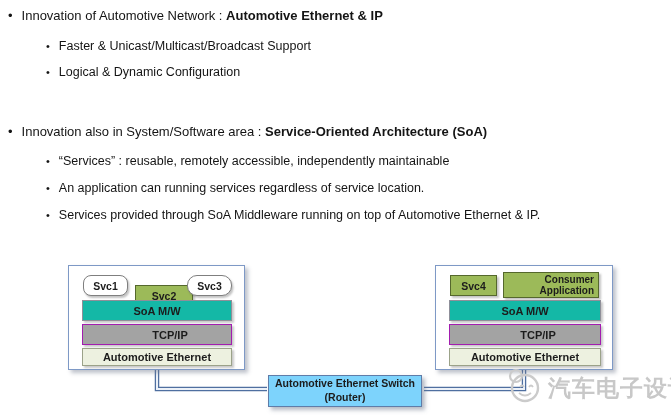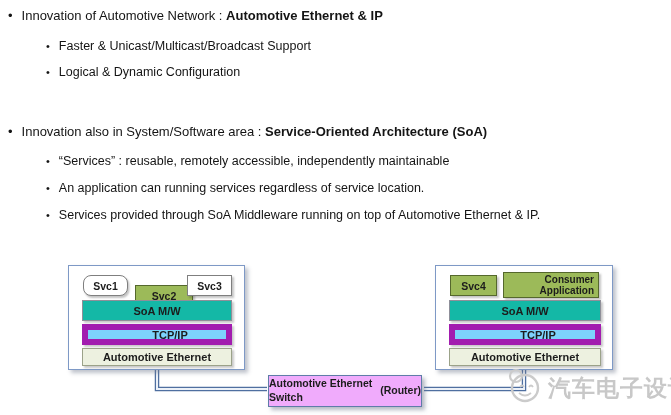--- a/index.html
+++ b/index.html
@@ -36,28 +36,28 @@
   .chip.white { background:#ffffff; border:1.2px solid #7f7f7f; }
   .chip.green { background:#9CBA59; border:1.2px solid #55682D; }
   .consumer { line-height:1.15; text-align:right; white-space:normal; padding:0 4px; }
 
   .layer {
     position:absolute; display:flex; align-items:center; justify-content:center;
     font-size:11px; font-weight:700; color:#1c1c1c;
     box-shadow:1.5px 2px 2px rgba(60,60,60,0.28);
   }
   .layer.soa { background:#14b8a6; border:1px solid #8F8F99; }
-  .layer.tcp { background:#7dd3fc; border:6px solid #a21caf;padding-left:26px; }
+  .layer.tcp { background:#a3a3a3; border:1px solid #a21caf;padding-left:26px; }
   .layer.eth { background:#EDF1E0; border:1px solid #9BA289; }
 
   .switch-box {
     position:absolute; left:268px; top:375px; width:154px; height:32px;
-    background:#f0abfc; border:1.4px solid #5F7CA8;
+    background:#7dd3fc; border:1.4px solid #5F7CA8;
     box-shadow:2.5px 3px 4px rgba(110,120,140,0.5);
-    display:flex; flex-direction:row; align-items:center; justify-content:center;
+    display:flex; flex-direction:column; align-items:center; justify-content:center;
     font-size:10.5px; font-weight:700; color:#1c1c1c; line-height:1.3;
   }
 
   .conn-svg { position:absolute; left:0; top:255px; width:671px; height:160px; pointer-events:none; }
 
   
   .wm-text {
     position:absolute; left:548px; top:373px;
     font-size:23px; font-weight:700; letter-spacing:1px;
     color:#C8C8C8; white-space:nowrap;
@@ -106,21 +106,21 @@
     <polyline points="524,113 524,134 424,134" fill="none" stroke="#ECF1F8" stroke-width="2"></polyline>
   </svg>
 
   <div class="ecu-box ecu-left">
     <div class="chip white" style="left:14px; top:9px; width:45px; height:21px;border-radius:8px;">
       <span>Svc1</span>
     </div>
     <div class="chip green" style="left:66px; top:19px; width:58px; height:21px;">
       <span>Svc2</span>
     </div>
-    <div class="chip white" style="left:118px; top:9px; width:45px; height:21px;">
+    <div class="chip white" style="left:118px; top:9px; width:45px; height:21px;border-radius:10px;">
       <span>Svc3</span>
     </div>
     <div class="layer soa" style="left:13px; top:34px; width:150px; height:21px;">
       <span>SoA M/W</span>
     </div>
     <div class="layer tcp" style="left:13px; top:58px; width:150px; height:21px;">
       <span>TCP/IP</span>
     </div>
     <div class="layer eth" style="left:13px; top:82px; width:150px; height:18px;">
       <span>Automotive Ethernet</span>

